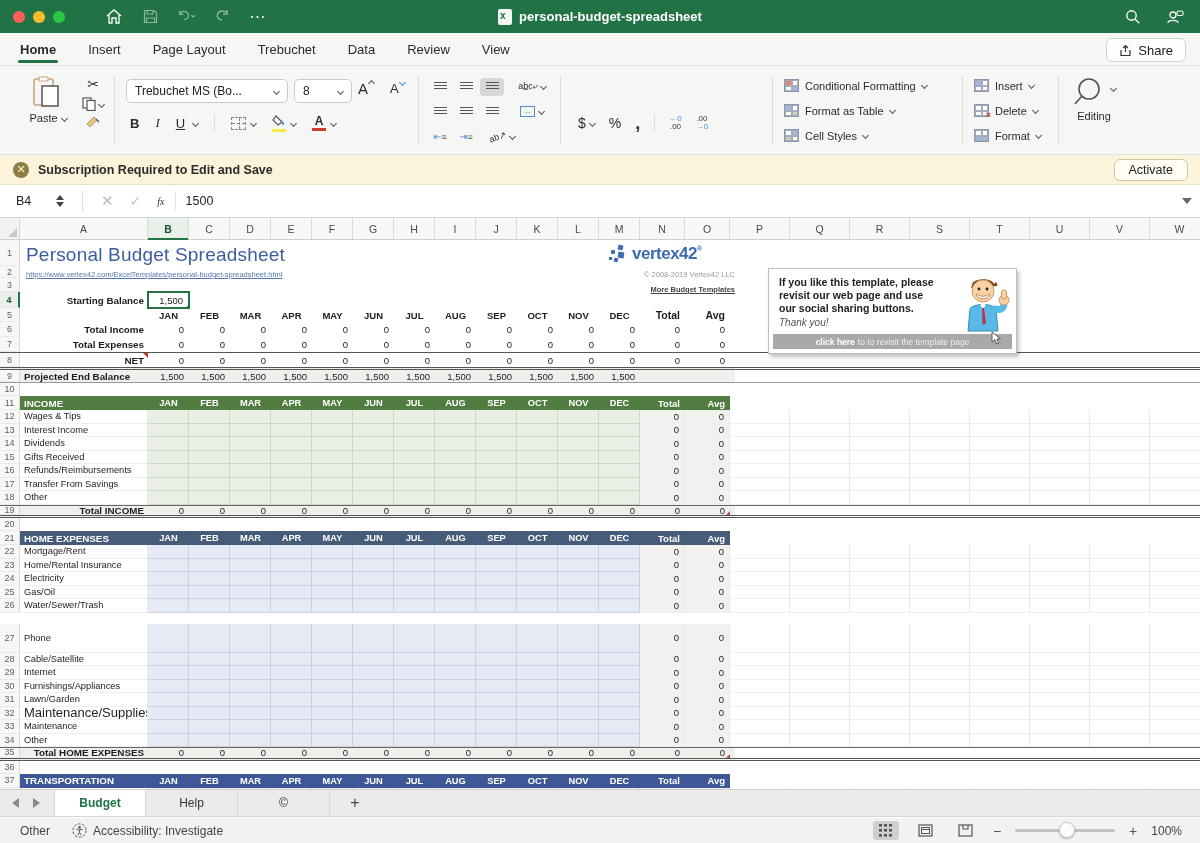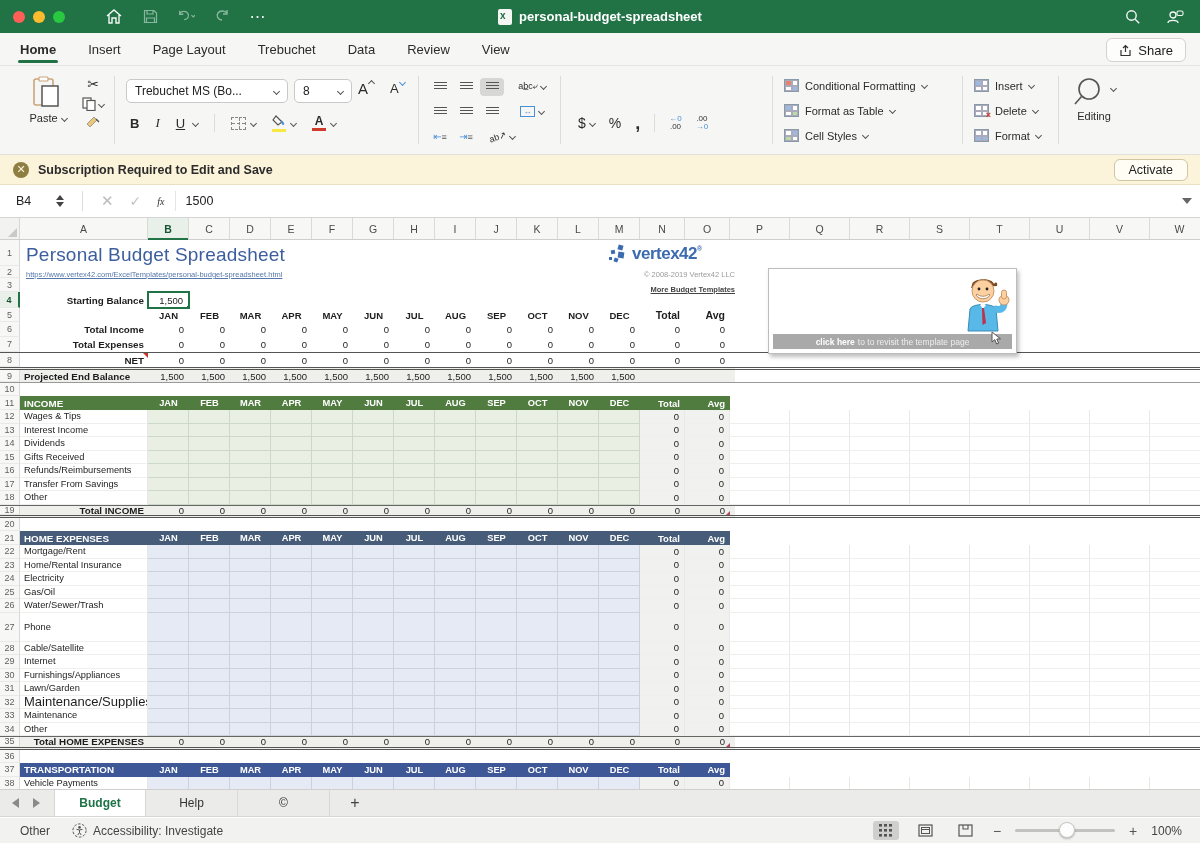--- a/index.html
+++ b/index.html
@@ -1164,21 +1164,21 @@
           <div class="c num gl" style="width: 45px; background: rgb(241, 241, 239);">0</div>
           <div class="c gl" style="width: 60px;"></div>
           <div class="c gl" style="width: 60px;"></div>
           <div class="c gl" style="width: 60px;"></div>
           <div class="c gl" style="width: 60px;"></div>
           <div class="c gl" style="width: 60px;"></div>
           <div class="c gl" style="width: 60px;"></div>
           <div class="c gl" style="width: 60px;"></div>
           <div class="c gl" style="width: 60px;"></div>
         </div>
-        <div class="grow" style="height: 29px;">
+        <div class="grow" style="height: 29px; margin-top: 11px;">
           <div class="rn">27</div>
           <div class="c lbll gl" style="width: 128px; font-size: 9.3px;">Phone</div>
           <div class="c " style="width: 41px; background: rgb(230, 234, 244); border-right: 1px solid rgb(204, 209, 224); border-bottom: 1px solid rgb(204, 209, 224);"></div>
           <div class="c " style="width: 41px; background: rgb(230, 234, 244); border-right: 1px solid rgb(204, 209, 224); border-bottom: 1px solid rgb(204, 209, 224);"></div>
           <div class="c " style="width: 41px; background: rgb(230, 234, 244); border-right: 1px solid rgb(204, 209, 224); border-bottom: 1px solid rgb(204, 209, 224);"></div>
           <div class="c " style="width: 41px; background: rgb(230, 234, 244); border-right: 1px solid rgb(204, 209, 224); border-bottom: 1px solid rgb(204, 209, 224);"></div>
           <div class="c " style="width: 41px; background: rgb(230, 234, 244); border-right: 1px solid rgb(204, 209, 224); border-bottom: 1px solid rgb(204, 209, 224);"></div>
           <div class="c " style="width: 41px; background: rgb(230, 234, 244); border-right: 1px solid rgb(204, 209, 224); border-bottom: 1px solid rgb(204, 209, 224);"></div>
           <div class="c " style="width: 41px; background: rgb(230, 234, 244); border-right: 1px solid rgb(204, 209, 224); border-bottom: 1px solid rgb(204, 209, 224);"></div>
           <div class="c " style="width: 41px; background: rgb(230, 234, 244); border-right: 1px solid rgb(204, 209, 224); border-bottom: 1px solid rgb(204, 209, 224);"></div>
@@ -1520,20 +1520,26 @@
         <i style="left:10px;top:8px;width:6px;height:6px;transform:rotate(8deg);"></i>
         <i style="left:1px;top:13px;width:3px;height:3px;"></i>
         <i style="left:6px;top:14px;width:4px;height:4px;transform:rotate(20deg);"></i>
       </span>
       <span class="v42-text"><span>vertex42</span><span class="v42-sup">®</span></span>
     </div>
     <div class="ov sheet-copy" style="left:520px; top:52px; width:215px;">© 2008-2019 Vertex42 LLC</div>
     <div class="ov sheet-more" style="left:520px; top:67px; width:215px;">More Budget Templates</div>
 
     <div class="promo" style="left:768px; top:50px; width:249px; height:86px;">
+      <div style="padding-top:7px;">
+        <div class="promo-line">If you like this template, please</div>
+        <div class="promo-line">revisit our web page and use</div>
+        <div class="promo-line">our social sharing buttons.</div>
+        <div class="promo-thanks">Thank you!</div>
+      </div>
       <span class="promo-man">
         <svg width="52" height="62" viewBox="0 0 52 62">
           <path d="M14 10 C14 3 34 2 36 9 C38 6 40 8 39 11 L13 13 Z" fill="#7a4a21"></path>
           <circle cx="25" cy="16" r="11" fill="#fcd0a0" stroke="#c8986a" stroke-width="1"></circle>
           <circle cx="21" cy="14" r="1.4" fill="#222"></circle>
             <circle cx="29" cy="14" r="1.4" fill="#222"></circle>
           <path d="M18 20 C21 25 29 25 32 20 L31 19 C28 22 22 22 19 19 Z" fill="#fff" stroke="#a5764a" stroke-width="0.8"></path>
           <path d="M12 34 C14 28 36 28 38 34 L40 56 L10 56 Z" fill="#58b8e8" stroke="#3a8ab8" stroke-width="1"></path>
           <path d="M22 30 L25 34 L28 30 L25 28 Z" fill="#fff"></path>
           <path d="M24 33 L26 33 L28 48 L24.5 50 Z" fill="#c03048"></path>

